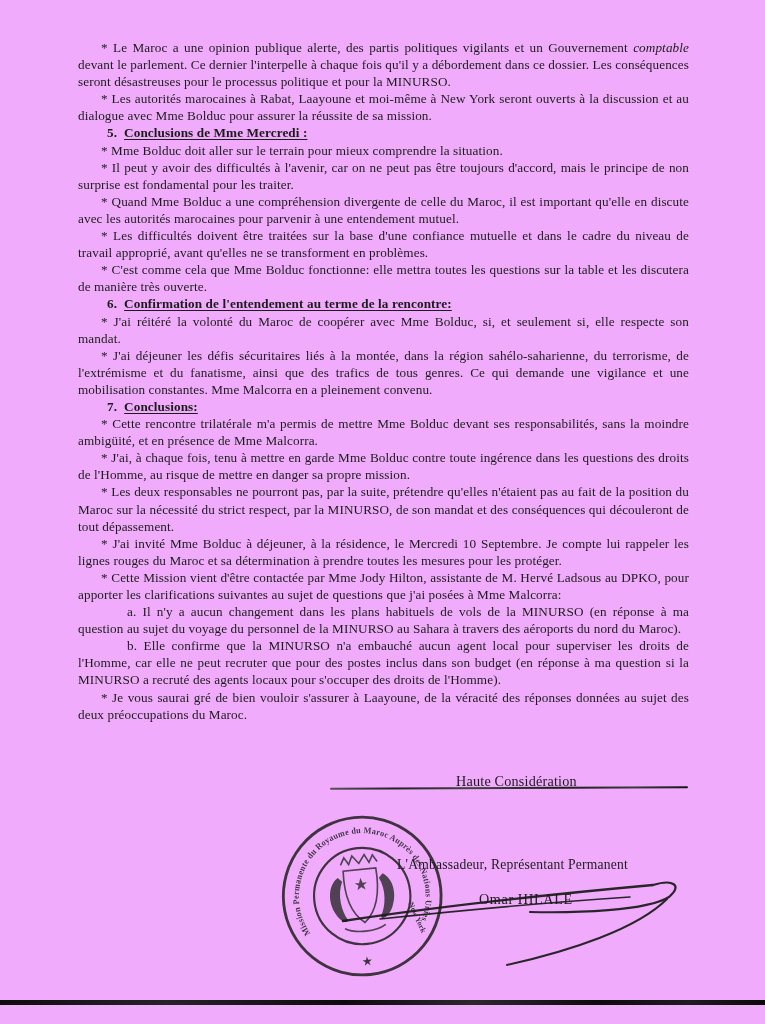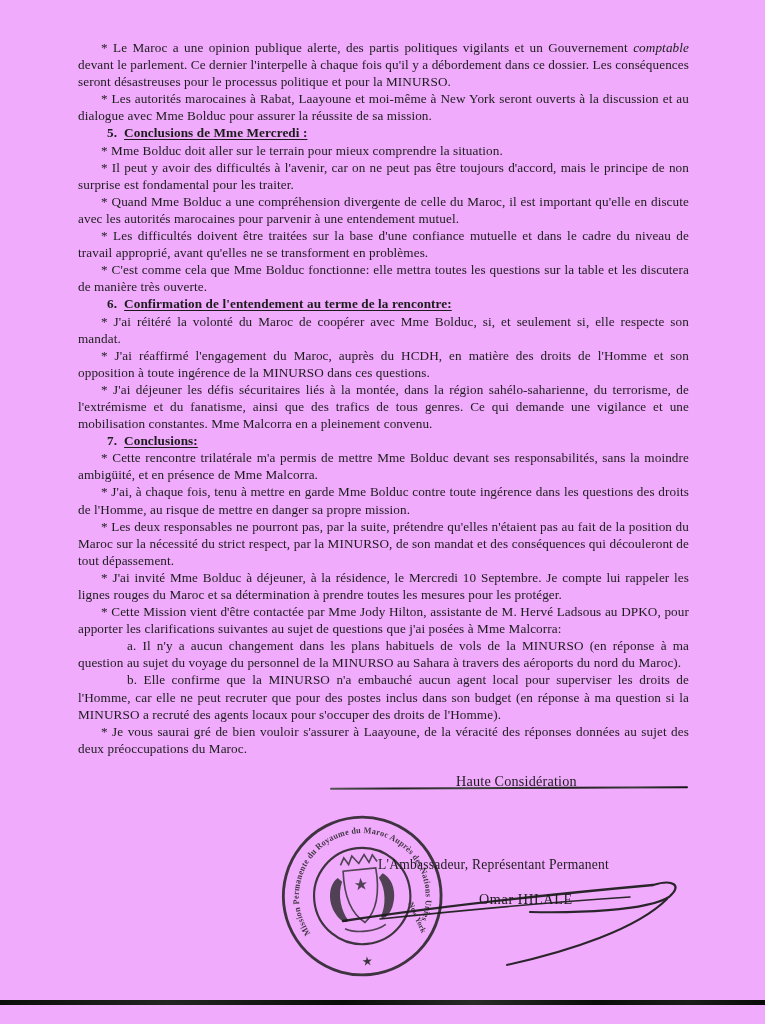--- a/index.html
+++ b/index.html
@@ -40,21 +40,21 @@
     position:absolute;left:330px;top:787px;width:358px;height:2px;
     background:linear-gradient(90deg,#555 0%,#222 18%,#444 40%,#1d1d1d 65%,#3a3a3a 85%,#161616 100%);
     transform:rotate(-0.25deg);
     border-radius:2px;
   }
   .sig-closing{
     position:absolute;left:456px;top:773px;
     font-size:14.2px;letter-spacing:0.2px;
   }
   .sig-title{
-    position:absolute;left:378px;top:857px;
+    position:absolute;left:397px;top:857px;
     font-size:13.6px;letter-spacing:0.2px;text-align:center;
   }
   .sig-name{
     position:absolute;left:479px;top:891px;
     font-size:14.2px;letter-spacing:0.6px;
   }
   .seal-svg{
     position:absolute;left:278px;top:810px;width:168px;height:168px;
     opacity:0.85;
     transform:rotate(-6deg);
@@ -82,21 +82,20 @@
 
     <p class="para">* Mme Bolduc doit aller sur le terrain pour mieux comprendre la situation.</p>
     <p class="para">* Il peut y avoir des difficultés à l'avenir, car on ne peut pas être toujours d'accord, mais le principe de non surprise est fondamental pour les traiter.</p>
     <p class="para">* Quand Mme Bolduc a une compréhension divergente de celle du Maroc, il est important qu'elle en discute avec les autorités marocaines pour parvenir à une entendement mutuel.</p>
     <p class="para">* Les difficultés doivent être traitées sur la base d'une confiance mutuelle et dans le cadre du niveau de travail approprié, avant qu'elles ne se transforment en problèmes.</p>
     <p class="para">* C'est comme cela que Mme Bolduc fonctionne: elle mettra toutes les questions sur la table et les discutera de manière très ouverte.</p>
 
     <p class="hnum"><span class="num">6.</span><span class="hlabel">Confirmation de l'entendement au terme de la rencontre:</span></p>
 
     <p class="para">* J'ai réitéré la volonté du Maroc de coopérer avec Mme Bolduc, si, et seulement si, elle respecte son mandat.</p>
-    <p class="para">* J'ai réaffirmé l'engagement du Maroc, auprès du HCDH, en matière des droits de l'Homme et son opposition à toute ingérence de la MINURSO dans ces questions.</p>
     <p class="para">* J'ai déjeuner les défis sécuritaires liés à la montée, dans la région sahélo-saharienne, du terrorisme, de l'extrémisme et du fanatisme, ainsi que des trafics de tous genres. Ce qui demande une vigilance et une mobilisation constantes. Mme Malcorra en a pleinement convenu.</p>
 
     <p class="hnum"><span class="num">7.</span><span class="hlabel">Conclusions:</span></p>
 
     <p class="para">* Cette rencontre trilatérale m'a permis de mettre Mme Bolduc devant ses responsabilités, sans la moindre ambigüité, et en présence de Mme Malcorra.</p>
     <p class="para">* J'ai, à chaque fois, tenu à mettre en garde Mme Bolduc contre toute ingérence dans les questions des droits de l'Homme, au risque de mettre en danger sa propre mission.</p>
     <p class="para">* Les deux responsables ne pourront pas, par la suite, prétendre qu'elles n'étaient pas au fait de la position du Maroc sur la nécessité du strict respect, par la MINURSO, de son mandat et des conséquences qui découleront de tout dépassement.</p>
     <p class="para">* J'ai invité Mme Bolduc à déjeuner, à la résidence, le Mercredi 10 Septembre. Je compte lui rappeler les lignes rouges du Maroc et sa détermination à prendre toutes les mesures pour les protéger.</p>
 
 

